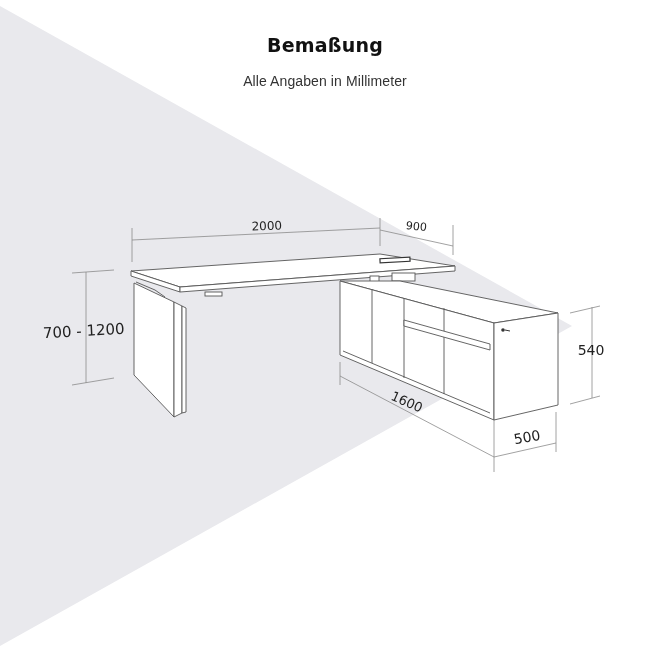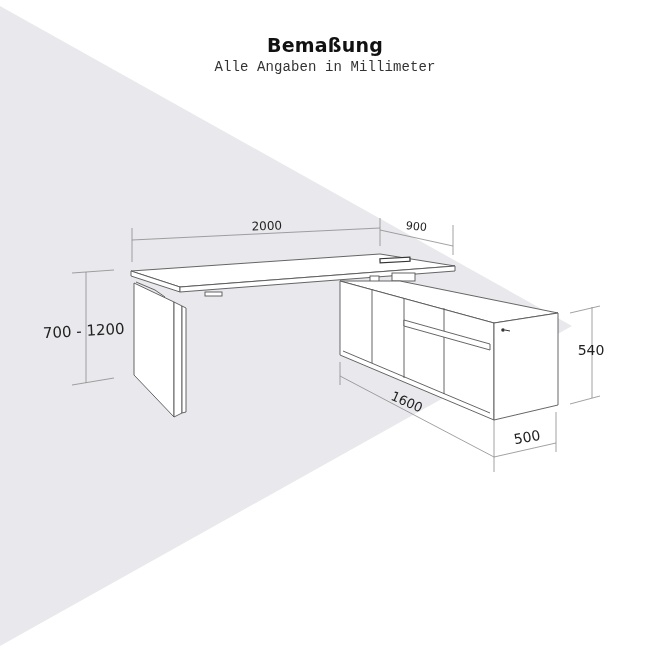--- a/index.html
+++ b/index.html
@@ -1,20 +1,20 @@
 <!DOCTYPE html>
 <html><head>
   <meta charset="utf-8">
   <style>
     html, body { margin: 0; padding: 0; background: #ffffff; }
     body { width: 650px; height: 650px; position: relative; overflow: hidden; font-family: "Liberation Sans", "DejaVu Sans", sans-serif; }
     .bg { position: absolute; left: 0; top: 0; width: 650px; height: 650px; }
     .header { position: absolute; left: 0; top: 34px; width: 650px; text-align: center; }
     .title { font-family: "DejaVu Sans", sans-serif; font-weight: bold; font-size: 19px; color: #111111; letter-spacing: 0.2px; }
-    .subtitle { font-family: Liberation Mono, monospace; font-size: 14px; color: #333333; margin-top: 3px; letter-spacing: 0.1px; }
+    .subtitle { font-family: Liberation Sans, sans-serif; font-size: 14px; color: #333333; margin-top: 17px; letter-spacing: 0.1px; }
     .drawing { position: absolute; left: 0; top: 0; width: 650px; height: 650px; }
     .dim { font-family: "DejaVu Sans", sans-serif; fill: #222222; }
   </style>
 </head>
 <body>
 
 <svg class="bg" viewBox="0 0 650 650" xmlns="http://www.w3.org/2000/svg">
   <polygon points="0,6 572,326 0,646" fill="#e9e9ed"></polygon>
 </svg>
 

